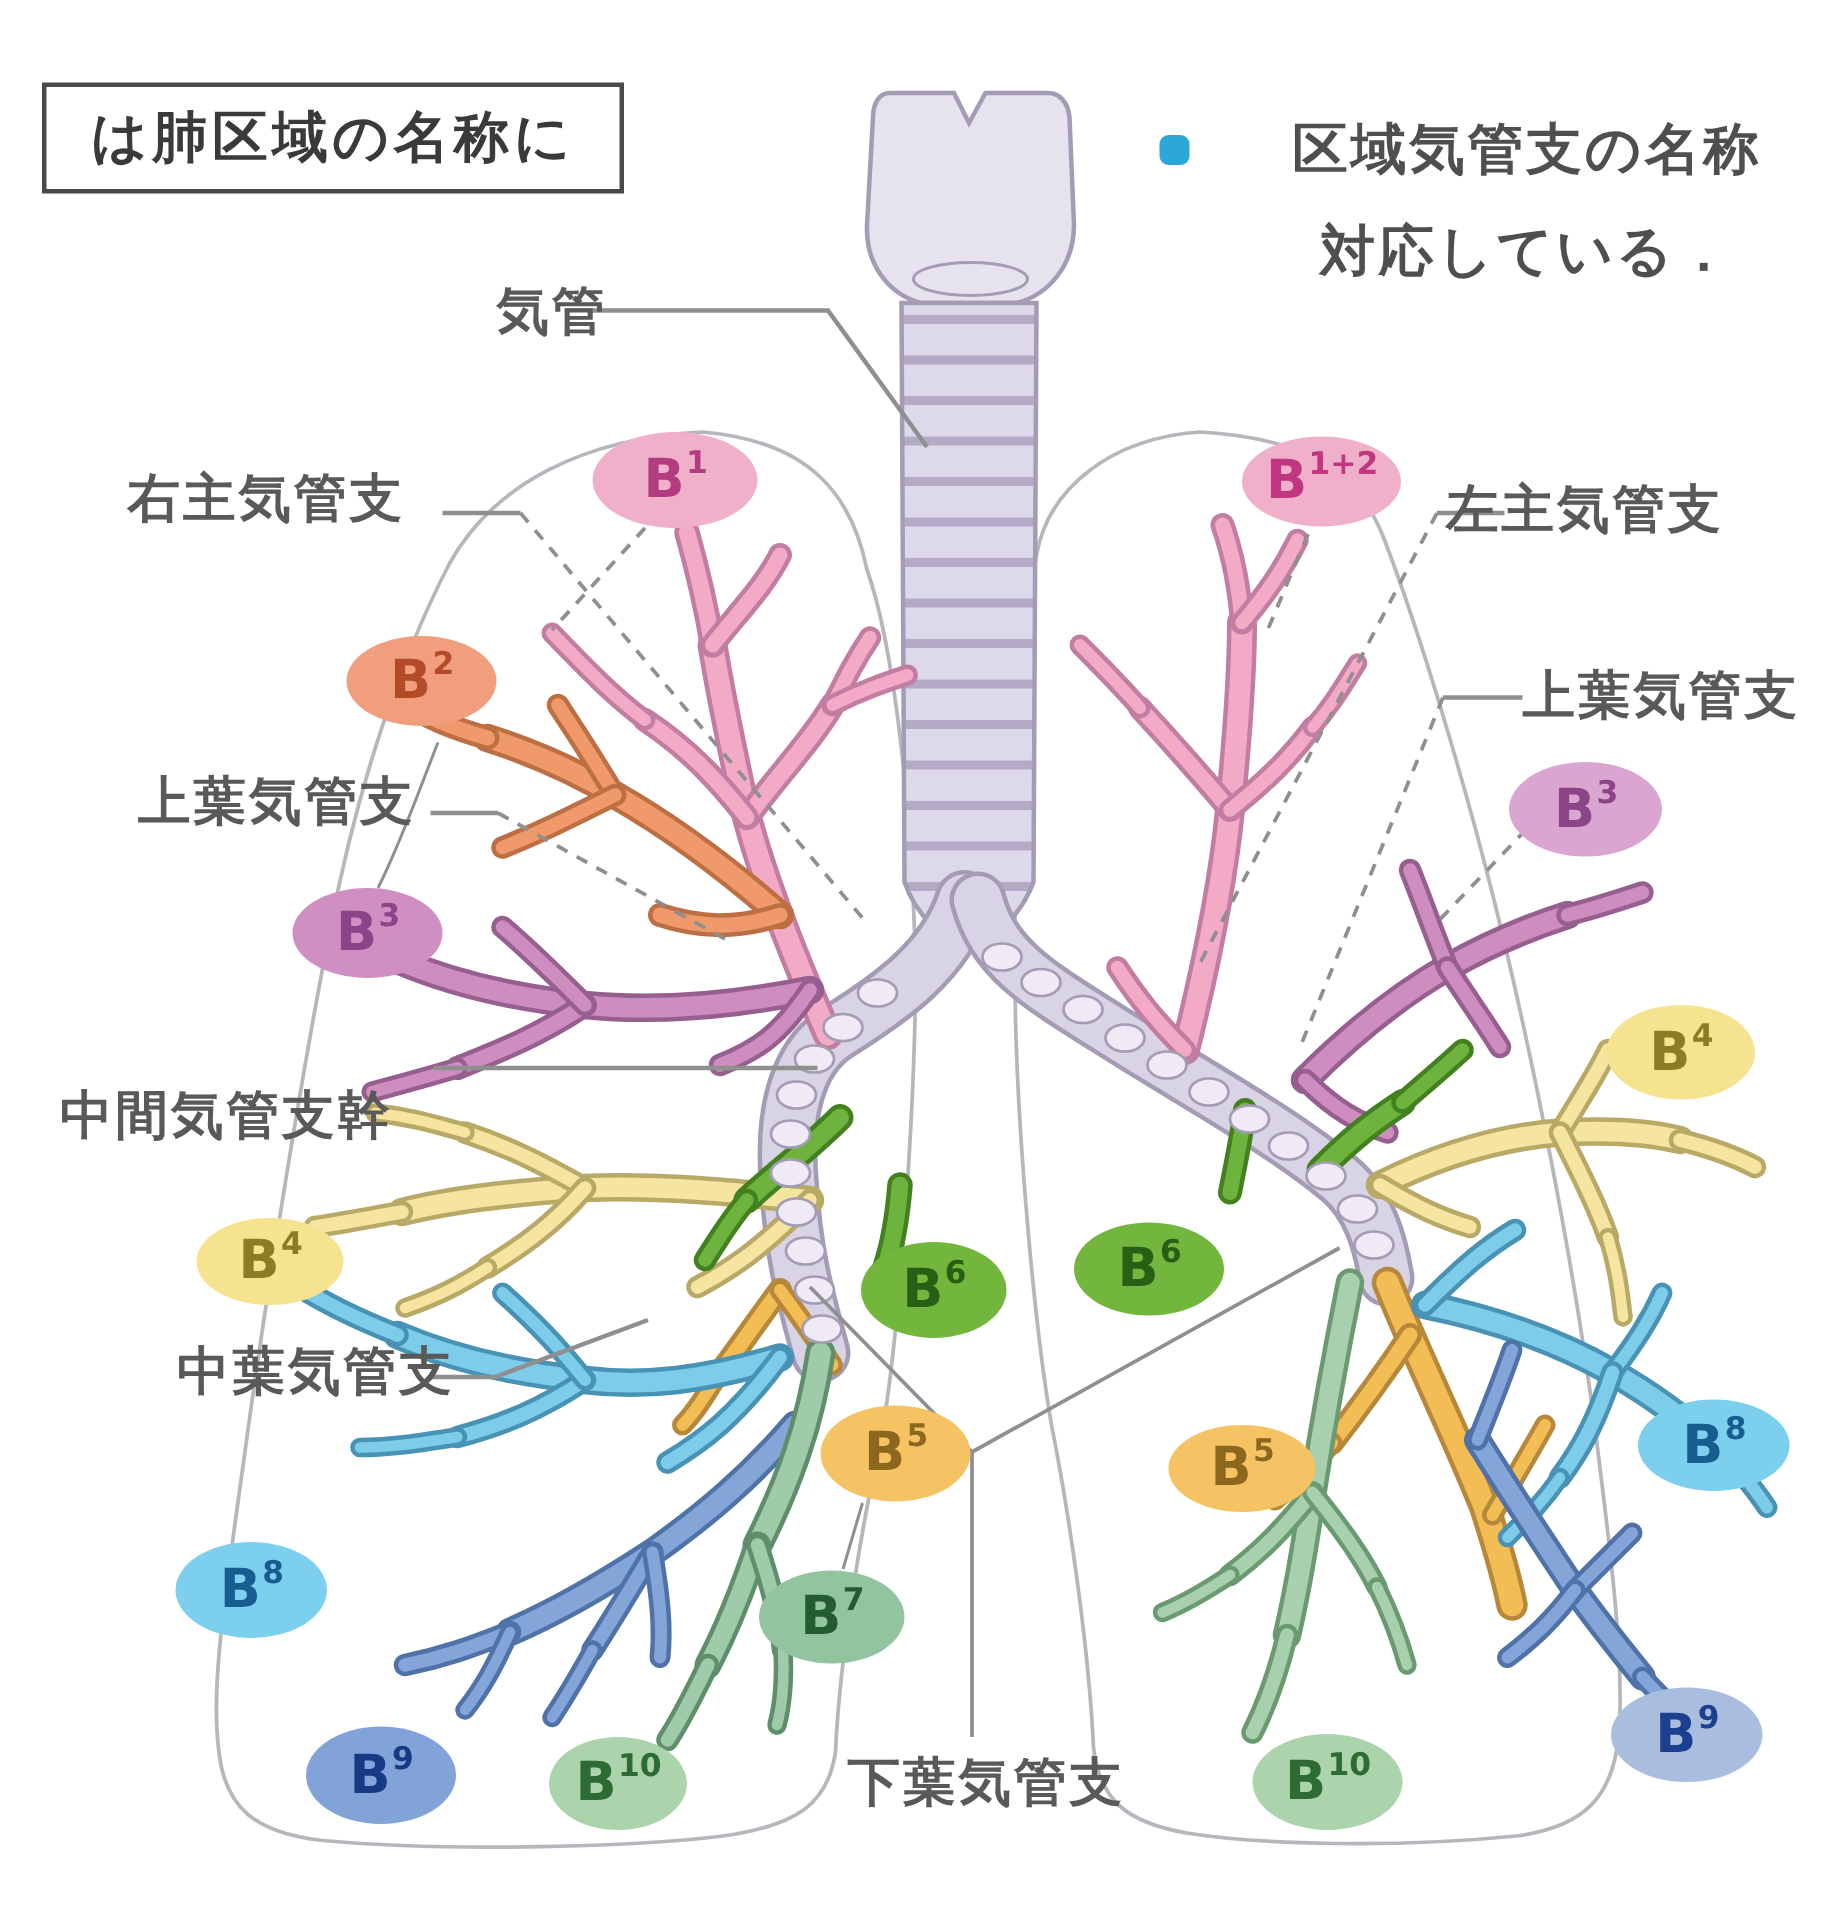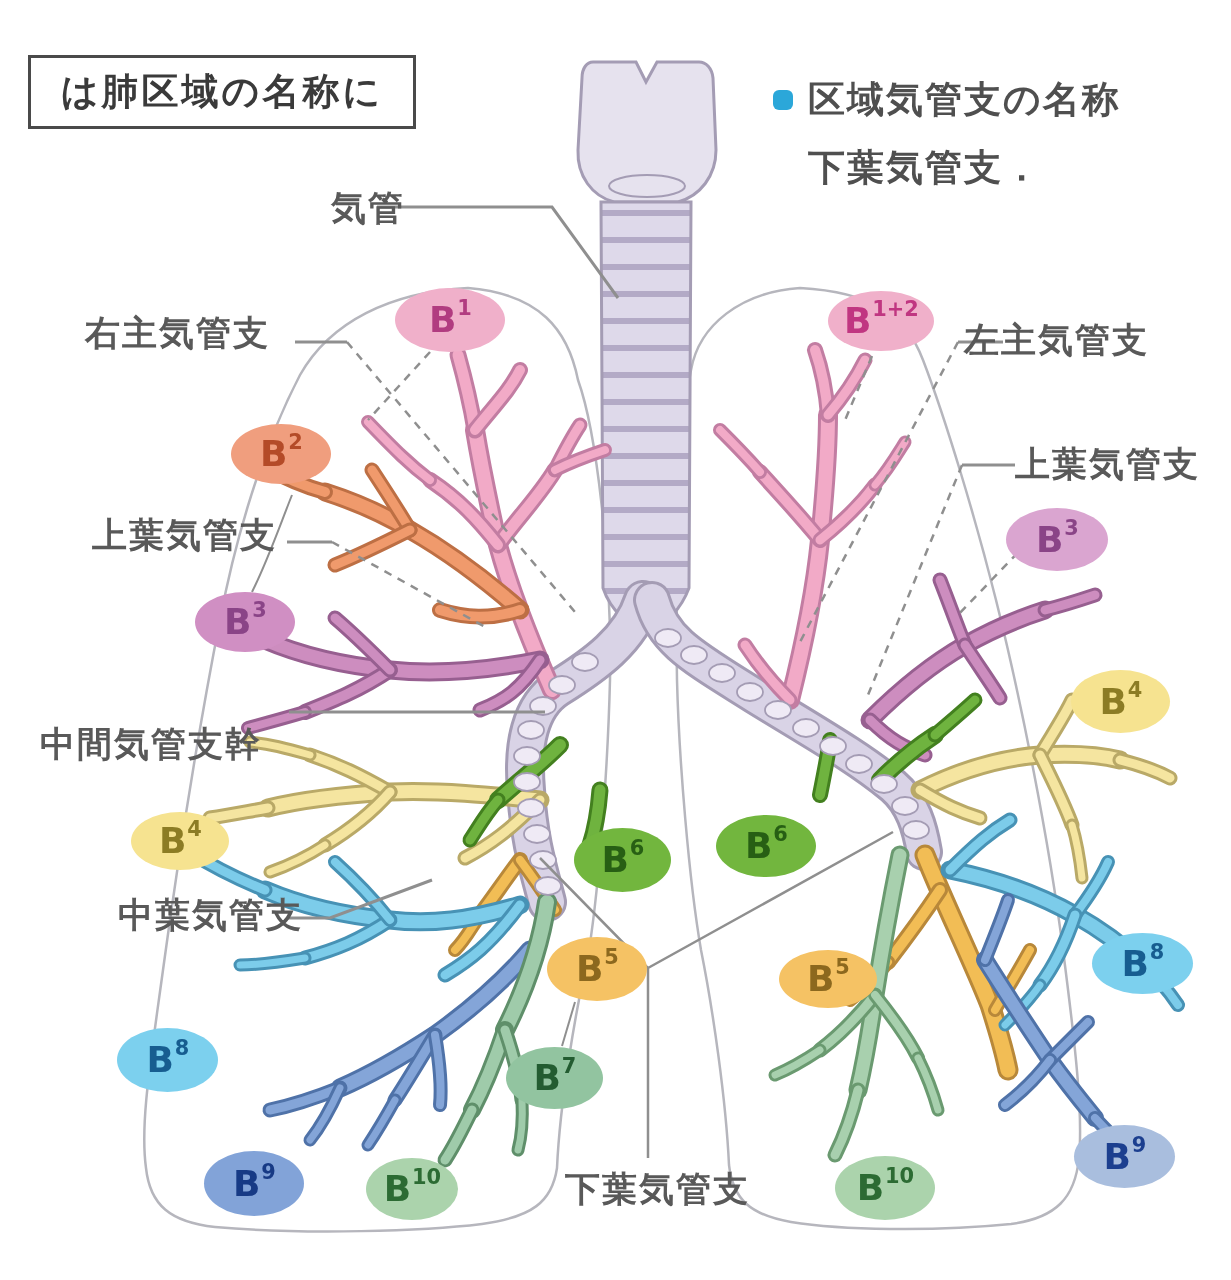--- a/index.html
+++ b/index.html
@@ -7,21 +7,21 @@
     font-family:"DejaVu Sans","Liberation Sans",sans-serif;overflow:hidden;}
   svg.art{position:absolute;left:0;top:0;}
   .br{fill:none;stroke-linecap:round;stroke-linejoin:round;}
   .jp{position:absolute;font-weight:bold;color:#595959;font-size:35px;
     letter-spacing:2px;white-space:nowrap;line-height:1;}
   .title-box{position:absolute;left:28px;top:55px;width:382px;height:68px;
     border:3px solid #4a4a4a;background:#fff;display:flex;align-items:center;
     justify-content:center;font-weight:bold;font-size:37px;color:#3a3a3a;
     letter-spacing:3px;}
   .note{position:absolute;left:808px;top:66px;width:420px;font-weight:bold;
-    font-size:37px;color:#4f4f4f;line-height:68px;letter-spacing:2px;}
+    font-size:37px;color:#4f4f4f;line-height:68px;letter-spacing:2px;text-align:center;}
   .note-bullet{position:absolute;left:773px;top:90px;width:20px;height:20px;
     border-radius:6px;background:#2ba7d9;}
   .badge{position:absolute;border-radius:50%;display:flex;align-items:center;
     justify-content:center;font-weight:bold;font-size:36px;line-height:1;}
   .badge .sup{font-size:0.58em;position:relative;top:-0.55em;left:0.04em;font-weight:bold;}
 </style>
 </head>
 <body>
 
 <div class="stage">
@@ -320,21 +320,21 @@
       <path stroke-dasharray="8 7" stroke-width="2.5" d="M1028,542 L958,615"></path>
     </g>
   </svg>
 
   <div class="title-box">
     <span>は肺区域の名称に</span>
   </div>
   <div class="note-bullet"></div>
   <div class="note">
     <div>区域気管支の名称</div>
-    <div>下葉気管支．</div>
+    <div>対応している．</div>
   </div>
 
   <div class="jp" style="left:287px;top:191px;margin-left:44px;">気管</div>
   <div class="jp" style="left:85px;top:316px;">右主気管支</div>
   <div class="jp" style="left:92px;top:518px;">上葉気管支</div>
   <div class="jp" style="left:40px;top:727px;">中間気管支幹</div>
   <div class="jp" style="left:80px;top:898px;margin-left:38px;">中葉気管支</div>
   <div class="jp" style="left:565px;top:1172px;">下葉気管支</div>
   <div class="jp" style="left:964px;top:323px;">左主気管支</div>
   <div class="jp" style="left:1015px;top:447px;">上葉気管支</div>

